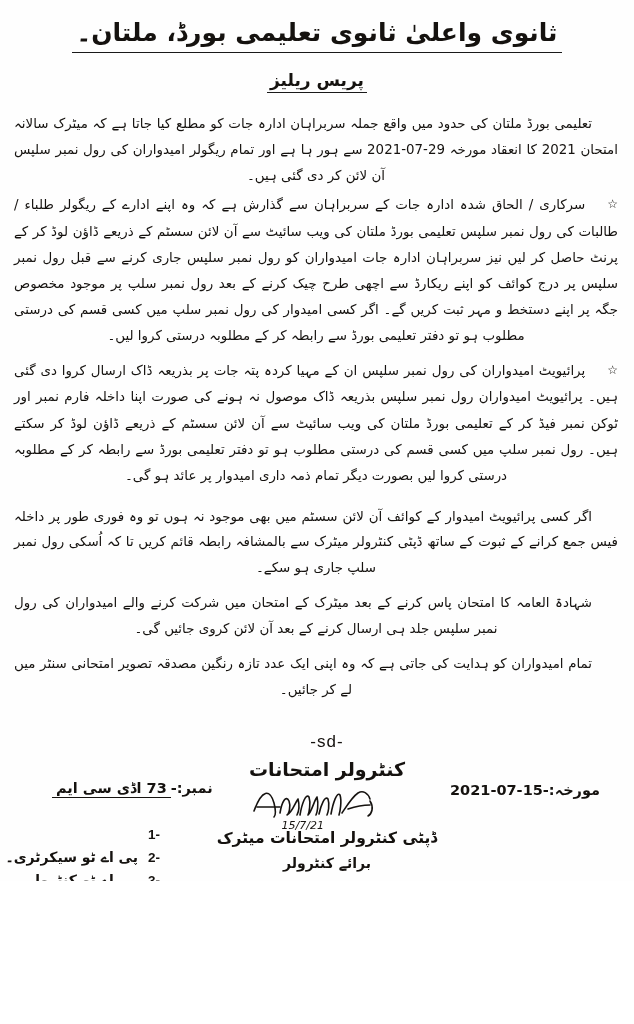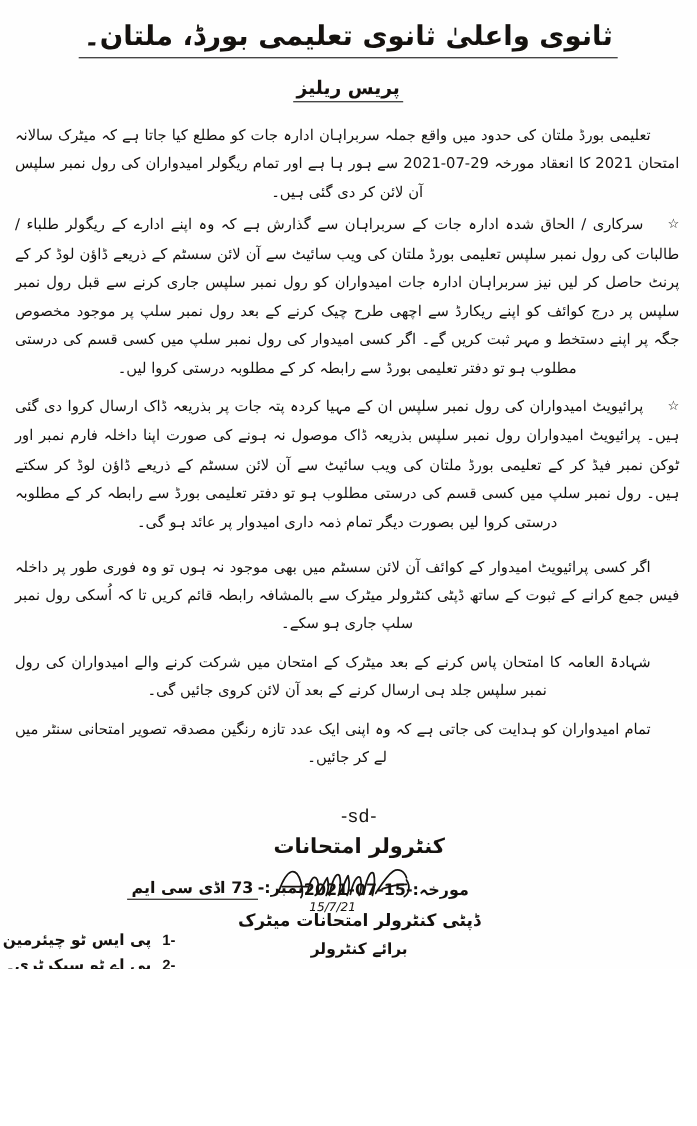--- a/index.html
+++ b/index.html
@@ -102,25 +102,25 @@
     color: #15120f;
   }
   .controller-line {
     margin-top: 6px;
     font-size: 19px;
     font-weight: 700;
     direction: rtl;
   }
 
   .meta-row {
-    margin-top: 20px;
     display: flex;
     flex-direction: row-reverse;
+    justify-content: space-between;
     align-items: flex-end;
-    padding: 0 34px 0 116px;
+    padding: 0 34px 0 52px;
     direction: rtl;
   }
   .meta-number {
     font-size: 14.5px;
     font-weight: 700;
     direction: rtl;
     white-space: nowrap;
   }
   .meta-number .num-val {
     border-bottom: 1.4px solid #15120f;
@@ -255,21 +255,20 @@
     </div>
     <div class="meta-date">
       <span>مورخہ:-</span><span>15-07-2021</span>
     </div>
   </div>
 
   <div class="dist-list">
 
     <div class="dist-item row-short">
       <span class="dist-num">1-</span>
-      <span class="dist-label">پی ایس ٹو چیئرمین</span>
     </div>
 
     <div class="dist-item row-short">
       <span class="dist-num">2-</span>
       <span class="dist-label">پی اے ٹو سیکرٹری۔</span>
     </div>
 
     <div class="dist-item row-short">
       <span class="dist-num">3-</span>
       <span class="dist-label">پی اے ٹو کنٹرولر</span>

